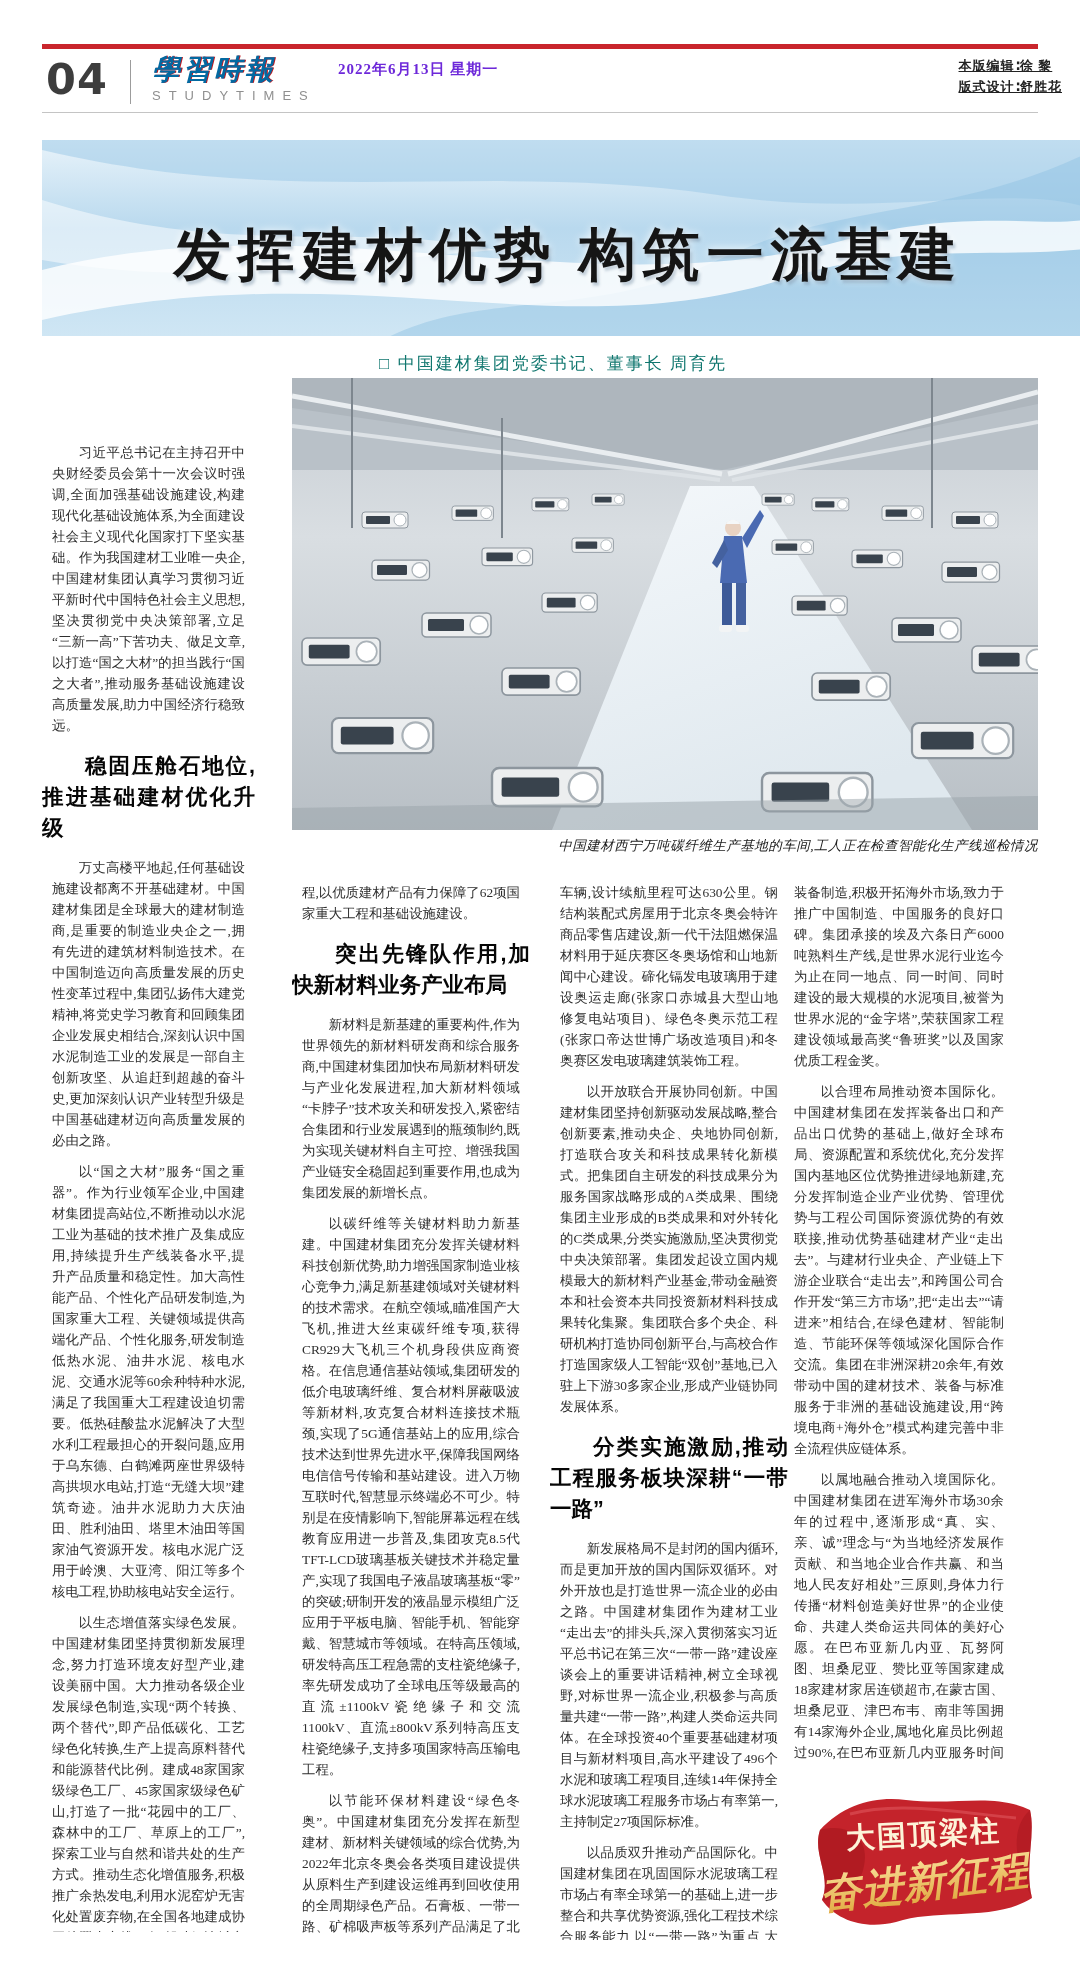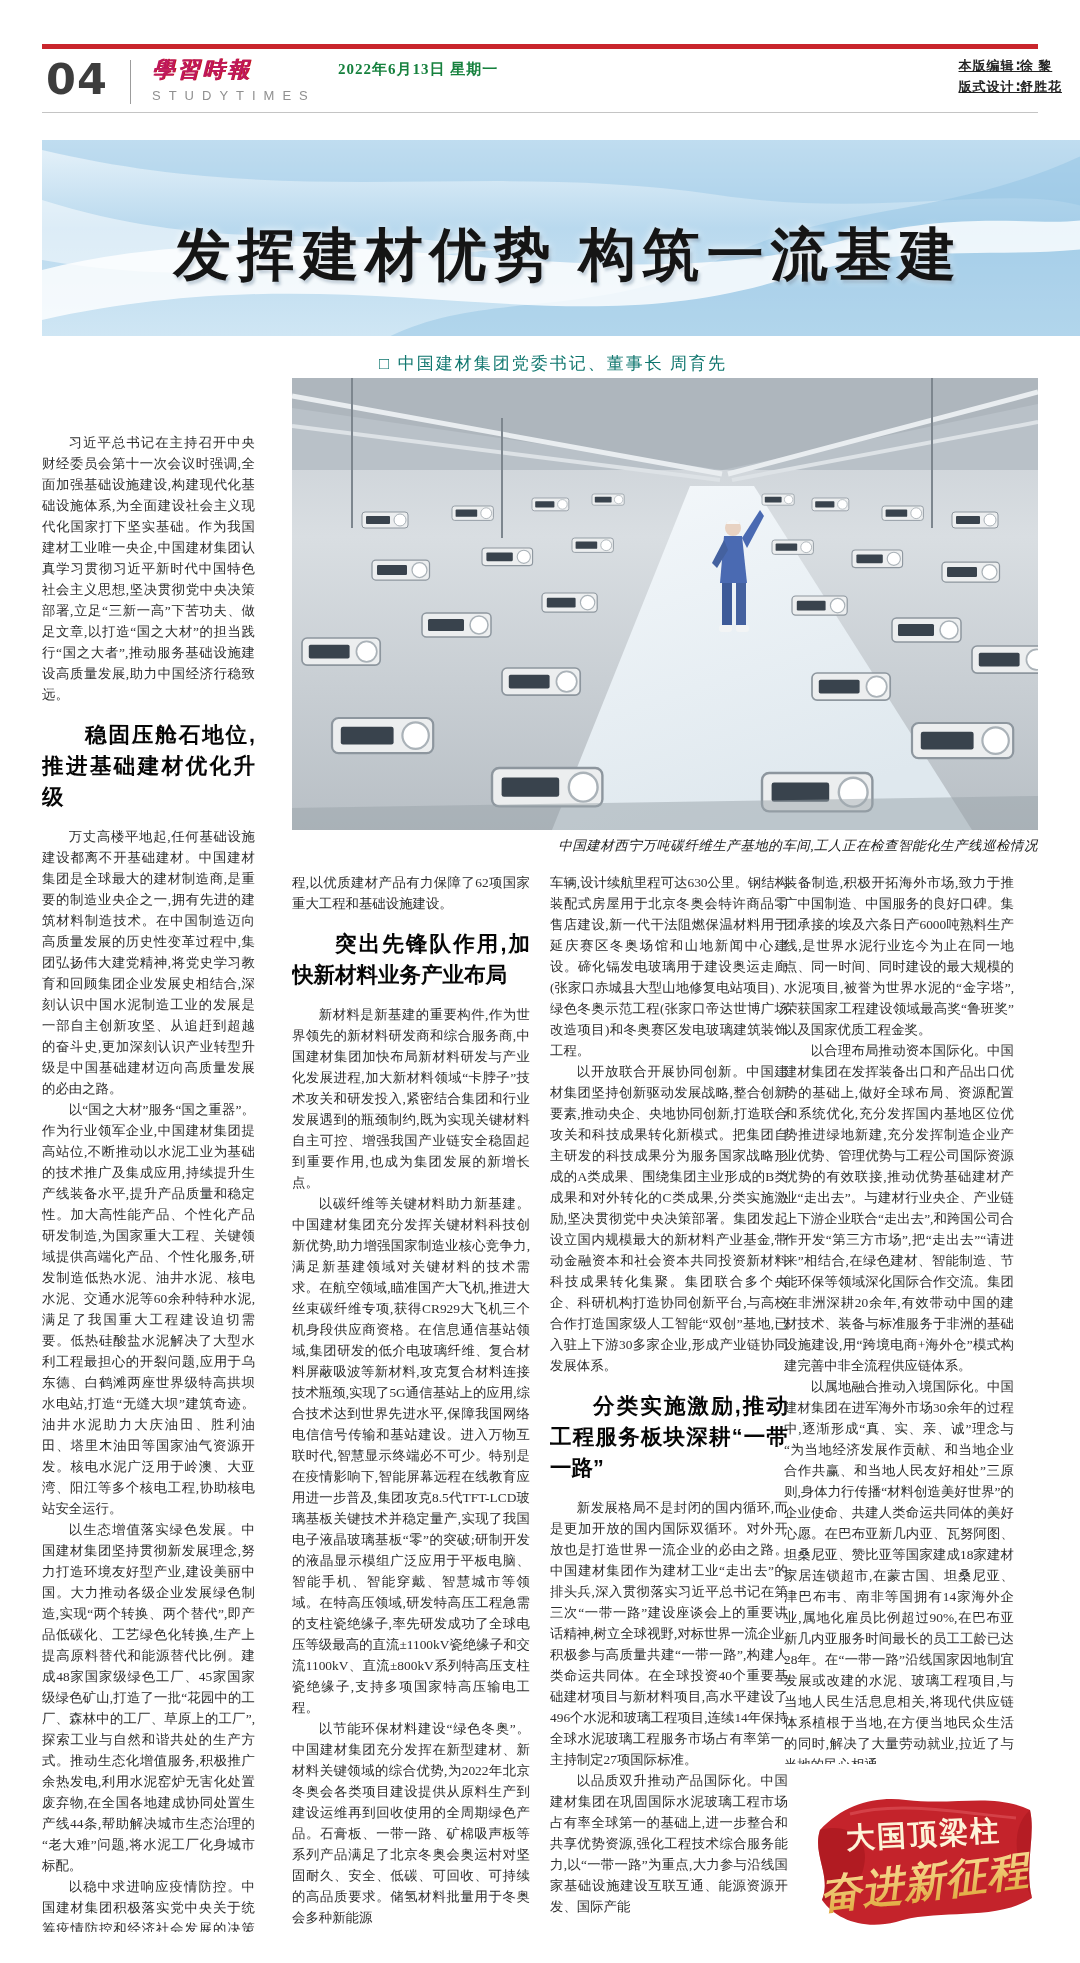--- a/index.html
+++ b/index.html
@@ -4,25 +4,25 @@
 <style>
   html,body{margin:0;padding:0;background:#f2f2f2;}
   .page{position:relative;width:1080px;height:1963px;margin:0 auto;background:#ffffff;overflow:hidden;
         font-family:"Liberation Serif","DejaVu Serif",serif;color:#2e2e2e;padding-left:26px;}
   
   .top-rule{position:absolute;left:42px;top:44px;width:996px;height:5px;background:#c9252c;}
   .page-num{position:absolute;left:46px;top:54px;font-family:"DejaVu Sans","Liberation Sans",sans-serif;
             font-size:43px;font-weight:600;color:#3d3d3d;letter-spacing:1px;}
   .header-divider{position:absolute;left:130px;top:60px;width:1px;height:44px;background:#9c9c9c;}
   .masthead{position:absolute;left:152px;top:53px;}
-  .masthead-cn{font-size:22px;font-weight:bold;color:#be185d;letter-spacing:3px;line-height:34px;
+  .masthead-cn{font-size:28px;font-weight:bold;color:#0369a1;letter-spacing:3px;line-height:34px;
                font-style:italic;text-shadow:1px 0 0 #c3161c;}
   .masthead-en{font-family:"Liberation Sans","DejaVu Sans",sans-serif;font-size:13px;color:#8f8f8f;
                letter-spacing:8px;margin-top:1px;}
-  .issue-date{position:absolute;left:338px;top:60px;font-size:15px;font-weight:bold;color:#15803d;letter-spacing:1px;}
+  .issue-date{position:absolute;left:338px;top:60px;font-size:15px;font-weight:bold;color:#6d28d9;letter-spacing:1px;}
   .editors{position:absolute;right:44px;top:55px;text-align:left;font-size:13px;font-weight:bold;
            color:#222;line-height:21px;letter-spacing:1px;text-decoration:underline;}
   .header-rule{position:absolute;left:42px;top:112px;width:996px;height:1px;background:#c4c4c4;}
   
   .banner{position:absolute;left:42px;top:140px;width:1052px;height:196px;overflow:hidden;}
   .banner svg{position:absolute;left:0;top:0;width:100%;height:100%;}
   .headline{position:absolute;left:0;top:0;width:100%;height:100%;display:flex;align-items:center;
             justify-content:center;padding-top:34px;box-sizing:border-box;
             font-size:57px;font-weight:bold;color:#151515;letter-spacing:7px;
             text-shadow:0 0 8px rgba(255,255,255,.9),2px 3px 3px rgba(80,110,140,.45);}
@@ -31,21 +31,21 @@
   .photo{position:absolute;left:292px;top:378px;width:746px;height:452px;overflow:hidden;background:#cfd5da;}
   .photo svg{display:block;width:100%;height:100%;}
   .caption{position:absolute;left:292px;top:837px;width:746px;font-size:13.5px;color:#1a1a1a;
            text-align:right;letter-spacing:.5px;font-style:italic;}
   
   .col{position:absolute;overflow:hidden;}
   .col-left{left:42px;top:432px;width:213px;height:1500px;}
   .col-2{left:292px;top:872px;width:238px;height:1068px;}
   .col-3{left:550px;top:872px;width:238px;height:1068px;}
   .col-4{left:784px;top:872px;width:230px;height:892px;}
-  .para{font-size:13.4px;line-height:21px;text-align:justify;text-indent:2em;margin:0;color:#2e2e2e;}
+  .para{font-size:13.4px;line-height:21px;text-align:justify;text-indent:2em;margin:10px;color:#2e2e2e;}
   .para.cont{text-indent:0;}
   .subhead{font-family:"Liberation Sans","DejaVu Sans",sans-serif;font-size:21.5px;line-height:31px;
            font-weight:700;color:#060606;margin:15px 0 13px;text-indent:2em;text-align:justify;}
   
   .campaign{position:absolute;left:810px;top:1770px;width:228px;height:172px;}
   .campaign svg{display:block;width:100%;height:100%;}
 </style>
 </head>
 <body>
 

